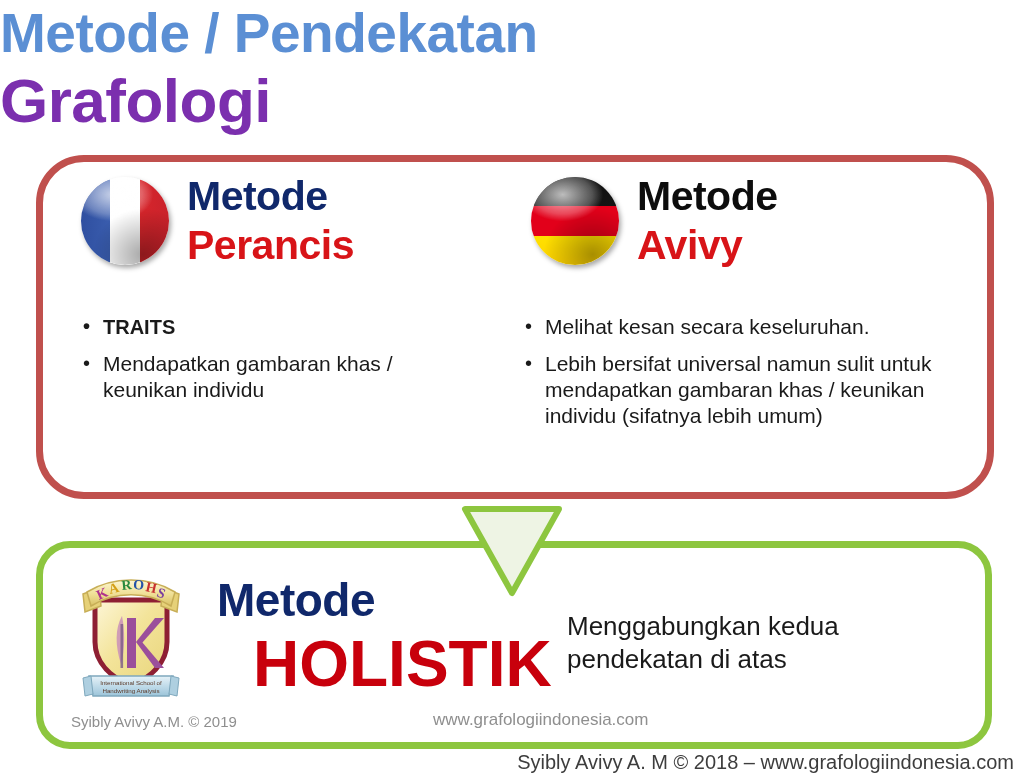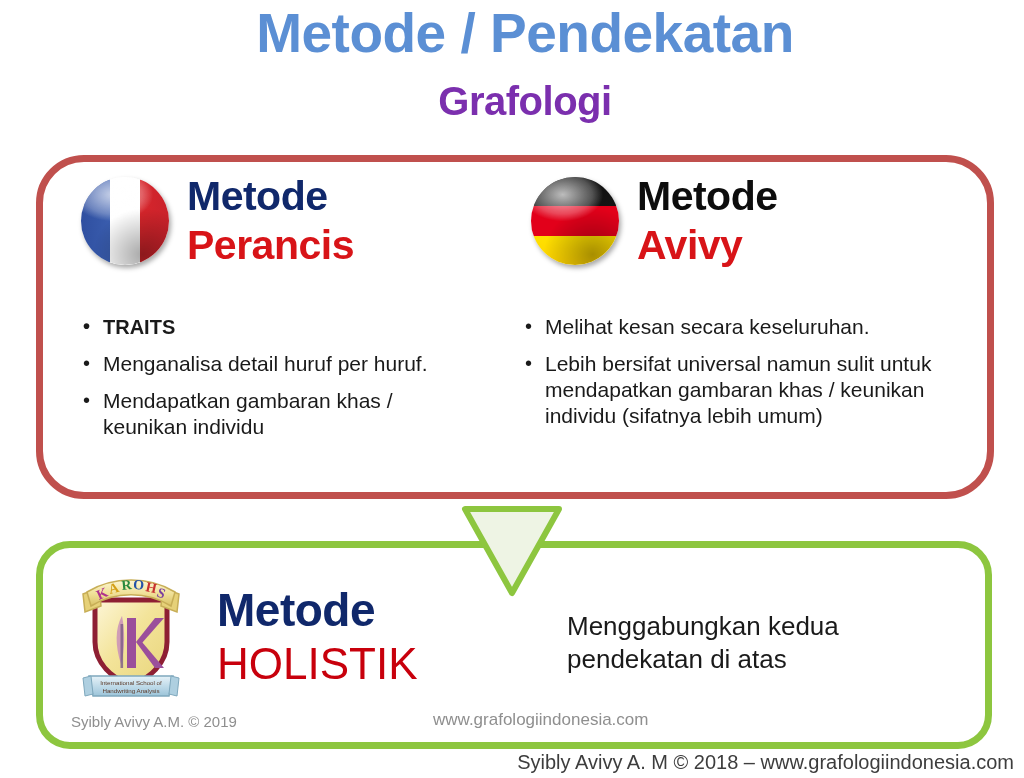--- a/index.html
+++ b/index.html
@@ -15,33 +15,32 @@
     font-family: "Liberation Sans", sans-serif;
     -webkit-font-smoothing: antialiased;
   }
 
   
   .title-wrap {
     position: absolute;
     top: 0;
     left: 0;
     width: 964px;
-    text-align: center;
-    margin-left: 43px;
+    text-align: left;
   }
   .title-line1 {
     font-size: 55px;
     font-weight: bold;
     color: #5b8fd4;
     line-height: 66px;
     letter-spacing: -0.5px;
     white-space: nowrap;
   }
   .title-line2 {
-    font-size: 40px;
+    font-size: 62px;
     font-weight: bold;
     color: #7b2fae;
     line-height: 66px;
     letter-spacing: -0.5px;
     white-space: nowrap;
     margin-top: 2px;
   }
 
   
   .red-panel {
@@ -189,24 +188,25 @@
   .holistik-text {
     margin-left: 20px;
     line-height: 1.0;
   }
   .holistik-top {
     font-size: 46px;
     font-weight: bold;
     letter-spacing: -0.5px;
   }
   .holistik-bot {
-    font-size: 44px;
-    font-weight: normal;
+    font-size: 64px;
+    font-weight: bold;
     letter-spacing: 0px;
     margin-top: 9px;
+    margin-left: 36px;
   }
   .merge-text {
     position: absolute;
     left: 524px;
     top: 62px;
     font-size: 26px;
     line-height: 33px;
     color: #1a1a1a;
     width: 400px;
   }
@@ -268,21 +268,20 @@
       </div>
       <div class="head-text">
         <div class="head-top black">Metode</div>
         <div class="head-bot red">Avivy</div>
       </div>
     </div>
   </div>
 
   <ul class="bullets list-left">
     <li class="strong">TRAITS</li>
-    <li>Menganalisa detail huruf per huruf.</li>
     <li>Mendapatkan gambaran khas / keunikan individu</li>
   </ul>
 
   <ul class="bullets list-right">
     <li>Melihat kesan secara keseluruhan.</li>
     <li>Lebih bersifat universal namun sulit untuk mendapatkan gambaran khas / keunikan individu (sifatnya lebih umum)</li>
   </ul>
 
 </div>
 

